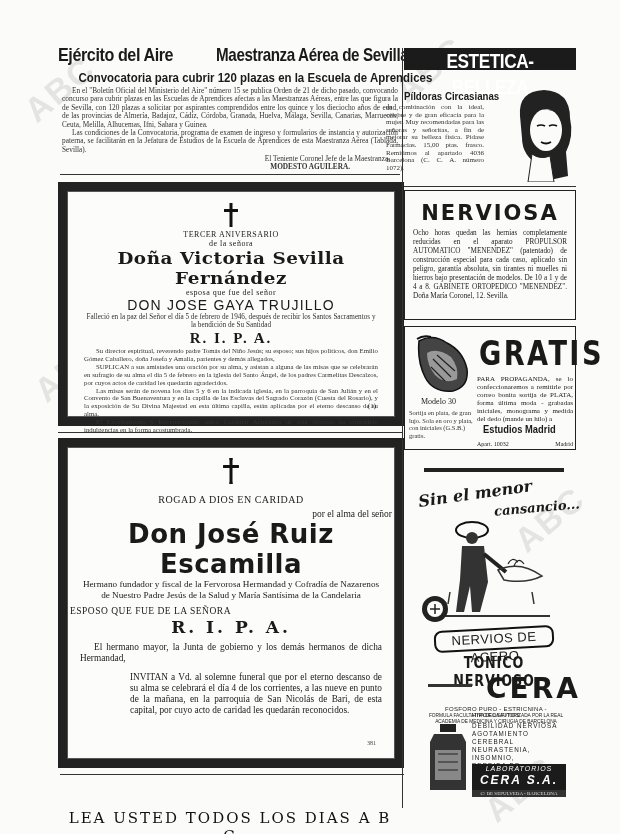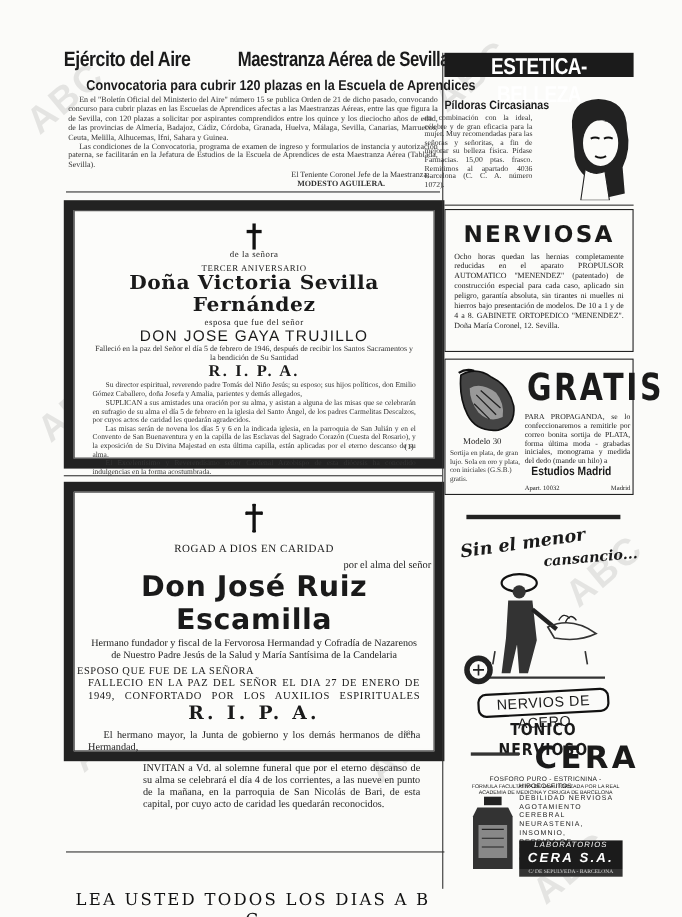--- a/index.html
+++ b/index.html
@@ -111,55 +111,54 @@
   </div>
   <div class="rule" style="left:60px;top:174px;width:340px;"></div>
 </section>
 
 <section class="obit" style="left:58px;top:182px;width:346px;height:244px;">
   <div class="obit-inner">
     <svg class="cross" width="14" height="24" viewBox="0 0 14 24" style="margin-top:9px;">
       <rect x="5.5" y="0" width="3" height="24" fill="#111"></rect>
       <rect x="0" y="6" width="14" height="3" fill="#111"></rect>
     </svg>
+    <div class="o1-small" style="margin-top:3px;">TERCER ANIVERSARIO</div>
     <div class="o1-small">de la señora</div>
-    <div class="o1-small" style="margin-top:3px;">TERCER ANIVERSARIO</div>
     <div class="o1-name">Doña Victoria Sevilla Fernández</div>
     <div class="o1-small">esposa que fue del señor</div>
     <div class="o1-don">DON JOSE GAYA TRUJILLO</div>
     <div class="o1-text" style="padding:0 14px;">Falleció en la paz del Señor el día 5 de febrero de 1946, después de recibir los Santos Sacramentos y la bendición de Su Santidad</div>
     <div class="o1-ripa">R. I. P. A.</div>
     <div class="o1-para">
       <p>Su director espiritual, reverendo padre Tomás del Niño Jesús; su esposo; sus hijos políticos, don Emilio Gómez Caballero, doña Josefa y Amalia, parientes y demás allegados,</p>
       <p>SUPLICAN a sus amistades una oración por su alma, y asistan a alguna de las misas que se celebrarán en sufragio de su alma el día 5 de febrero en la iglesia del Santo Ángel, de los padres Carmelitas Descalzos, por cuyos actos de caridad les quedarán agradecidos.</p>
       <p>Las misas serán de novena los días 5 y 6 en la indicada iglesia, en la parroquia de San Julián y en el Convento de San Buenaventura y en la capilla de las Esclavas del Sagrado Corazón (Cuesta del Rosario), y la exposición de Su Divina Majestad en esta última capilla, están aplicadas por el eterno descanso de su alma.</p>
       <p>El Excelentísimo y Reverendísimo señor Cardenal Arzobispo de esta diócesis ha concedido indulgencias en la forma acostumbrada.</p>
     </div>
     <div style="position:absolute;right:16px;bottom:4px;font-size:7px;">(1)</div>
   </div>
 </section>
 
 <div class="rule" style="left:58px;top:432px;width:344px;"></div>
 
-<section class="obit" style="left:58px;top:438px;width:346px;height:254px;">
+<section class="obit" style="left:58px;top:438px;width:346px;height:330px;">
   <div class="obit-inner">
     <svg class="cross" width="16" height="26" viewBox="0 0 16 26" style="margin-top:8px;">
       <rect x="6.5" y="0" width="3" height="26" fill="#111"></rect>
       <rect x="1" y="7" width="14" height="3" fill="#111"></rect>
       <circle cx="8" cy="1" r="1.6" fill="#111"></circle>
         <circle cx="1" cy="8.5" r="1.6" fill="#111"></circle>
         <circle cx="15" cy="8.5" r="1.6" fill="#111"></circle>
         <circle cx="8" cy="25" r="1.6" fill="#111"></circle>
     </svg>
     <div class="o2-rogad" style="margin-top:10px;">ROGAD A DIOS EN CARIDAD</div>
     <div class="o2-por" style="margin-top:4px;">por el alma del señor</div>
     <div class="o2-name">Don José Ruiz Escamilla</div>
     <div class="o2-desc">Hermano fundador y fiscal de la Fervorosa Hermandad y Cofradía de Nazarenos de Nuestro Padre Jesús de la Salud y María Santísima de la Candelaria</div>
     <div class="o2-esposo" style="margin-top:6px;">ESPOSO QUE FUE DE LA SEÑORA</div>
-    <div class="o2-fall">FALLECIO EN LA PAZ DEL SEÑOR EL DIA 27 DE ENERO DE 1949, CONFORTADO POR LOS AUXILIOS ESPIRITUALES</div>
     <div class="o2-ripa">R. I. P. A.</div>
     <div class="o2-para ind" style="margin-top:4px;">El hermano mayor, la Junta de gobierno y los demás hermanos de dicha Hermandad,</div>
     <div class="o2-para inv" style="margin-top:8px;">INVITAN a Vd. al solemne funeral que por el eterno descanso de su alma se celebrará el día 4 de los corrientes, a las nueve en punto de la mañana, en la parroquia de San Nicolás de Bari, de esta capital, por cuyo acto de caridad les quedarán reconocidos.</div>
     <div class="o2-ref">381</div>
   </div>
 </section>
 
 <div class="rule" style="left:60px;top:774px;width:344px;"></div>
 <div class="footer">LEA USTED TODOS LOS DIAS A B C</div>
 

